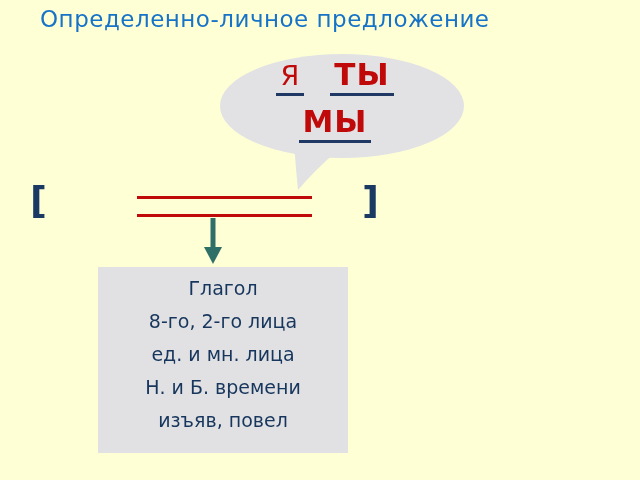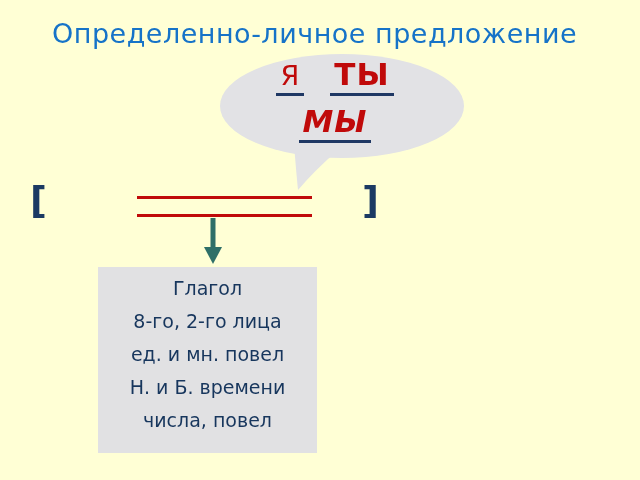--- a/index.html
+++ b/index.html
@@ -12,22 +12,22 @@
     width: 640px;
     height: 480px;
     background: #FFFFD5;
     overflow: hidden;
     font-family: "DejaVu Sans", "Liberation Sans", sans-serif;
   }
   .title {
     position: absolute;
     left: 40px;
     top: 6px;
-    margin: 12px;
-    font-size: 27px;
+    margin: 0;
+    font-size: 23px;
     font-weight: 400;
     color: #1673C8;
     letter-spacing: 0.5px;
     white-space: nowrap;
   }
   .bubble-svg {
     position: absolute;
     left: 210px;
     top: 48px;
   }
@@ -39,21 +39,21 @@
     display: flex;
     flex-direction: column;
     align-items: center;
     gap: 9px;
   }
   .prow {
     display: flex;
     align-items: flex-end;
   }
   .prow-1 { gap: 26px; }
-  .prow-2 { gap: 9px; font-style: italic; }
+  .prow-2 { gap: 9px; }
   .pn {
     color: #C00A0A;
     font-weight: 700;
     font-size: 31px;
     line-height: 33px;
     letter-spacing: 1px;
     border-bottom: 3px solid #1F3864;
     padding: 0 4px 2px 4px;
     white-space: nowrap;
   }
@@ -84,21 +84,21 @@
   }
   .arrow-svg {
     position: absolute;
     left: 202px;
     top: 217px;
   }
   .info-box {
     position: absolute;
     left: 98px;
     top: 267px;
-    width: 219px;
+    width: 250px;
     height: 186px;
     box-sizing: border-box;
     background: #E1E1E3;
     color: #17365D;
     font-size: 19px;
     text-align: center;
     padding-top: 5px;
   }
   .info-line {
     line-height: 33px;
@@ -134,18 +134,18 @@
   <span class="bracket bracket-right">]</span>
 
   <svg class="arrow-svg" width="22" height="48" viewBox="0 0 22 48">
     <line x1="11" y1="1" x2="11" y2="31" stroke="#2E6F68" stroke-width="5"></line>
     <polygon points="2,30 20,30 11,47" fill="#2E6F68"></polygon>
   </svg>
 
   <div class="info-box">
     <div class="info-line">Глагол</div>
     <div class="info-line">8-го, 2-го лица</div>
-    <div class="info-line">ед. и мн. повел</div>
+    <div class="info-line">ед. и мн. лица</div>
     <div class="info-line">Н. и Б. времени</div>
-    <div class="info-line">числа, повел</div>
+    <div class="info-line">изъяв, повел</div>
   </div>
 
 </div>
 
 </body></html>

